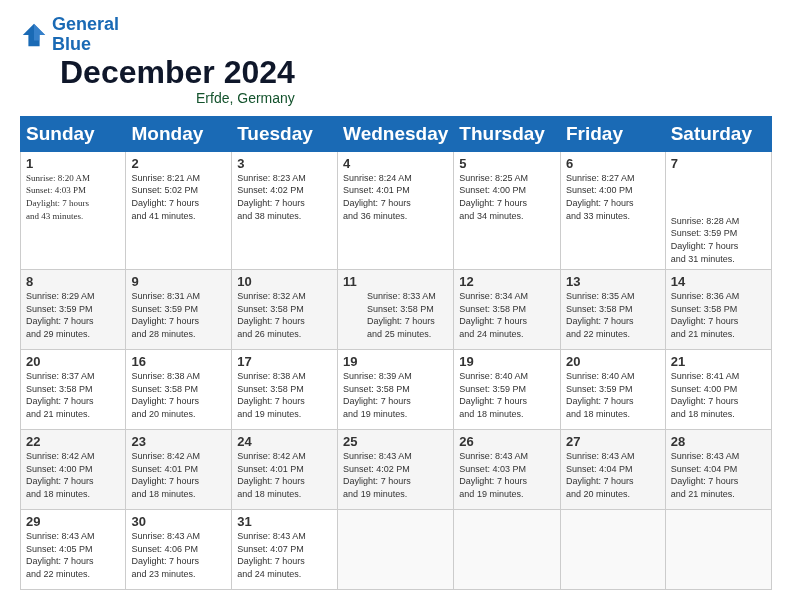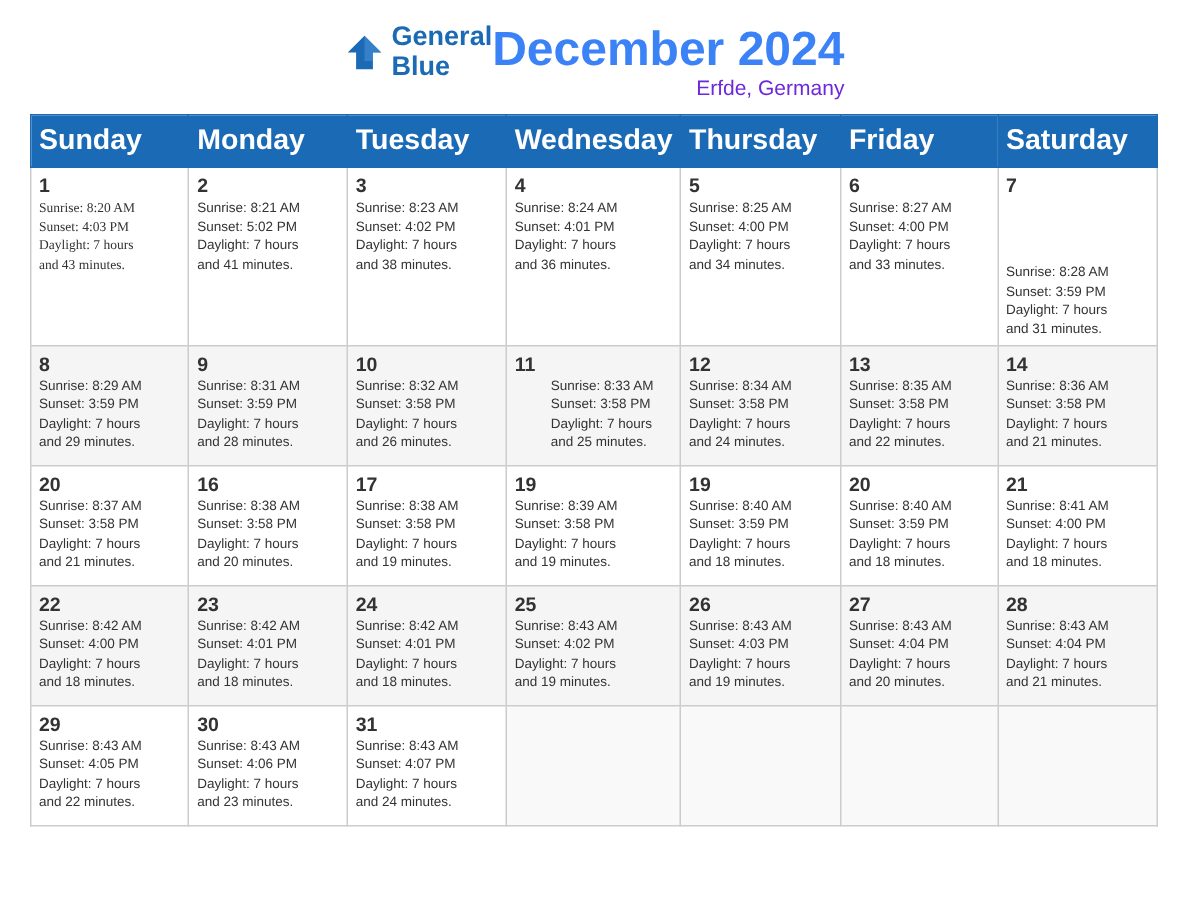--- a/index.html
+++ b/index.html
@@ -11,23 +11,24 @@
       overflow: hidden;
     }
     .page {
       width: 792px;
       min-height: 612px;
       padding: 15px 20px 15px 20px;
       background: #fff;
     }
     .header {
       display: flex;
-      justify-content: center;
+      justify-content: flex-end;
       align-items: flex-start;
       margin-bottom: 10px;
+      flex-direction: column;
     }
     .logo {
       display: flex;
       align-items: center;
       gap: 4px;
     }
     .logo-text {
       font-size: 18px;
       font-weight: bold;
       color: #333;
@@ -39,26 +40,27 @@
     .logo-icon {
       width: 28px;
       height: 28px;
     }
     .title-block {
       text-align: right;
     }
     .month-title {
       font-size: 32px;
       font-weight: bold;
-      color: #3b82f6;
+      color: #0f172a;
       line-height: 1.1;
+      margin-left: 40px;
     }
     .subtitle {
       font-size: 14px;
-      color: #6d28d9;
+      color: #14532d;
     }
     .calendar {
       width: 100%;
       border-collapse: collapse;
       border: 1px solid #ccc;
     }
     .calendar th {
       background: #1a6ab5;
       color: #fff;
       font-size: 19px;

